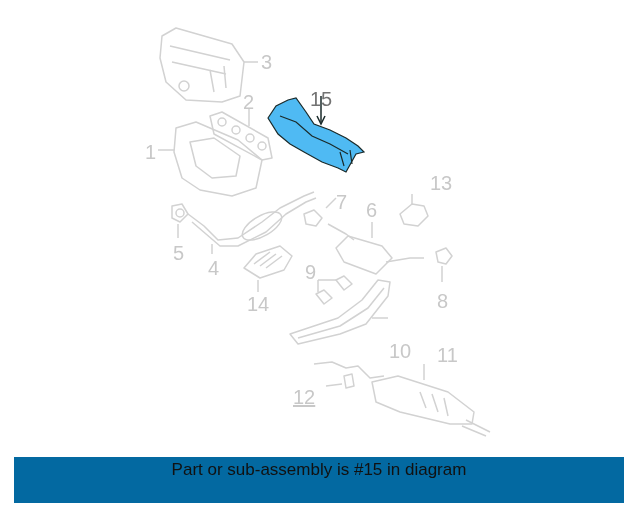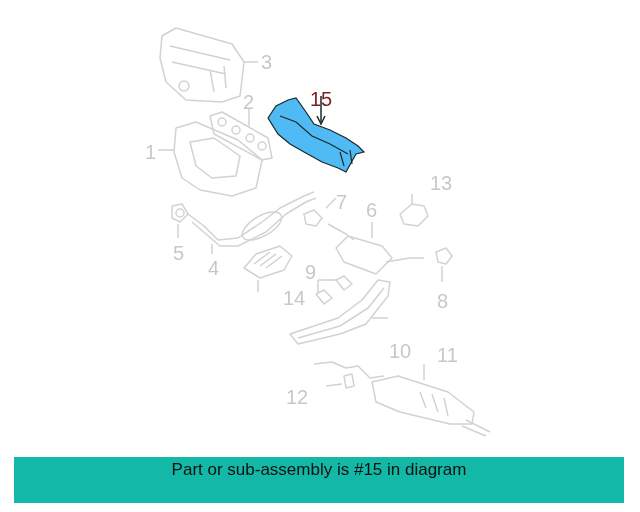--- a/index.html
+++ b/index.html
@@ -1,20 +1,20 @@
 <!DOCTYPE html>
 <html><head>
 <meta charset="utf-8">
 <style>
   html,body{margin:0;padding:0;background:#fff;}
   body{width:640px;height:512px;position:relative;overflow:hidden;font-family:"Liberation Sans",sans-serif;}
   #diagram{position:absolute;left:0;top:0;width:640px;height:450px;}
   .callout{position:absolute;font-size:20px;color:#c8c8c8;line-height:1;}
-  .callout.hl{color:#7f1d1d;}
-  #banner{position:absolute;left:14px;top:457px;width:610px;height:46px;background:#14b8a6;
+  .callout.hl{color:#737373;}
+  #banner{position:absolute;left:14px;top:457px;width:610px;height:46px;background:#0369a1;
     text-align:center;font-size:17px;line-height:20px;color:#111;padding-top:3px;box-sizing:border-box;}
 </style>
 </head>
 <body>
 
 <div id="diagram">
   <svg width="640" height="450" viewBox="0 0 640 450">
     <g fill="none" stroke="#d2d2d2" stroke-width="1.5" stroke-linejoin="round">
 
       <g>
@@ -117,21 +117,21 @@
   <span class="callout" style="left:243px;top:92px;">2</span>
   <span class="callout" style="left:261px;top:52px;">3</span>
   <span class="callout" style="left:208px;top:258px;">4</span>
   <span class="callout" style="left:173px;top:243px;">5</span>
   <span class="callout" style="left:366px;top:200px;">6</span>
   <span class="callout" style="left:336px;top:192px;">7</span>
   <span class="callout" style="left:437px;top:291px;">8</span>
   <span class="callout" style="left:305px;top:262px;">9</span>
   <span class="callout" style="left:389px;top:313px;margin-top:28px;">10</span>
   <span class="callout" style="left:413px;top:345px;margin-left:24px;">11</span>
-  <span class="callout" style="left:286px;top:387px;">12</span>
+  <span class="callout" style="left:293px;top:387px;text-decoration:underline;">12</span>
   <span class="callout" style="left:402px;top:173px;margin-left:28px;">13</span>
-  <span class="callout" style="left:247px;top:288px;margin-left:36px;">14</span>
+  <span class="callout" style="left:247px;top:294px;">14</span>
   <span class="callout hl" style="left:310px;top:89px;">15</span>
 </div>
 
 <div id="banner">
   <div>Part or sub-assembly is #15 in diagram</div>
 </div>
 
 </body></html>

